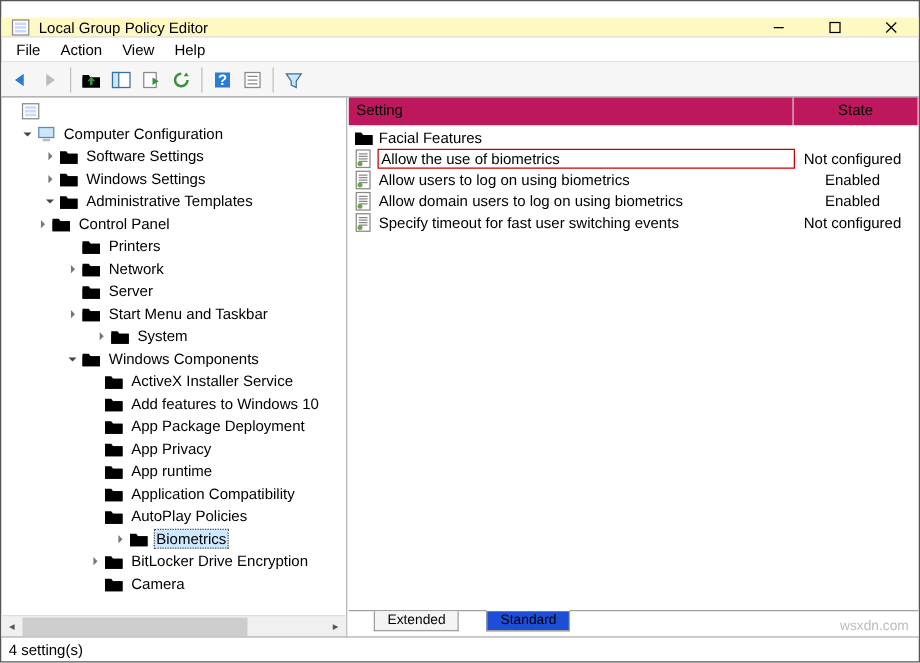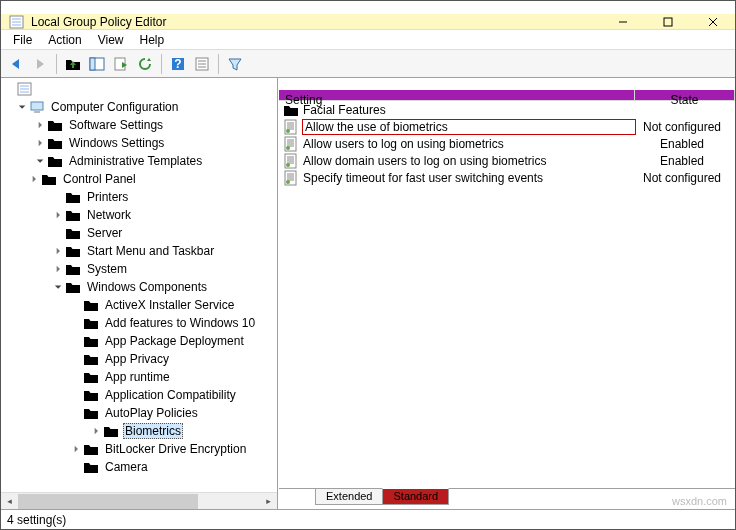--- a/index.html
+++ b/index.html
@@ -24,44 +24,44 @@
 .content { display: flex; height: 431px; }
 .tree-pane { width: 277px; border-right: 1px solid #a0a0a0; display:flex; flex-direction:column;}
 .tree-scroll { flex:1; overflow:hidden; padding:2px 0 0 0;}
 .tree-hscroll { height:17px; background:#f0f0f0; border-top:1px solid #ddd; display:flex; align-items:center; position:relative;}
 .tree-hscroll .thumb { position:absolute; left:17px; width:180px; height:15px; top:1px; background:#cdcdcd;}
 .tree-hscroll .arr { width:17px; height:17px; display:flex;align-items:center;justify-content:center; color:#555;font-size:9px;}
 .tree-hscroll .arr.right{ margin-left:auto;}
 
 .list-pane { flex: 1; display: flex; flex-direction: column; border-left:1px solid #fff;}
 .list-header { height: 23px; display: flex; border-bottom: 1px solid #d8d8d8; }
-.list-header .col { padding: 3px 6px; border-right: 1px solid #d8d8d8; background: #a21caf; font-weight: normal; margin-top: 12px; }
+.list-header .col { padding: 3px 6px; border-right: 1px solid #d8d8d8; background: #be185d; font-weight: normal; }
 .list-header .col.setting { flex: 1; }
 .list-header .col.state { width: 100px; text-align: center; }
 .list-body { flex: 1; overflow: hidden; }
 .list-row { display: flex; align-items: center; height: 17px; padding-left: 4px; }
 .list-row .ricon { width: 16px; height: 16px; margin-right: 4px; flex-shrink:0;}
 .list-row .rlabel { flex: 1; white-space: nowrap; overflow: hidden; }
 .list-row .rstate { width: 100px; text-align: center; padding-right:6px;}
 .list-row.highlight .rlabel { outline: 1px solid #c00; padding:0 2px; }
 
 
 .tnode { display: flex; align-items: center; height: 18px; white-space: nowrap; cursor:default;}
 .tnode.selected .tlabel{ background: #cde8ff; border:1px dotted #555; padding:0 1px;}
 .expander { width: 14px; text-align: center; color: #666; font-size: 10px; display:inline-block;}
 .expander.open::before { content: "⏷"; font-size:9px; color:#444;}
 .expander.closed::before { content: "⏵"; font-size:9px; color:#777;}
 .expander.none::before { content: ""; }
 .ticon { width: 16px; height: 16px; margin-right: 4px; flex-shrink:0;}
 .tlabel { padding: 0 2px; }
 
 
-.tabs { height: 21px; border-top: 1px solid #a0a0a0; display: flex; align-items: flex-start; padding-left: 36px; background:#fff;}
+.tabs { height: 21px; border-top: 1px solid #a0a0a0; display: flex; align-items: flex-start; padding-left: 20px; background:#fff;gap:23px;}
 .tab { padding: 1px 10px 2px 10px; border: 1px solid #a0a0a0; border-top: none; margin-right: -1px; position: relative; background:#f4f4f4; font-size:11px;}
-.tab.active { background: #b91c1c; z-index: 1; border-top:1px solid #fff; margin-top:-1px;}
+.tab.active { background: #1d4ed8; z-index: 1; border-top:1px solid #fff; margin-top:-1px;}
 
 
 .statusbar { height: 20px; border-top: 1px solid #a0a0a0; padding: 2px 6px; display: flex; align-items: center; font-size: 11px; }
 
 
 .watermark { position: absolute; right: 8px; bottom: 22px; color: #bbb; font-size: 11px; }
 
 
 svg.folder { width:16px; height:16px; }
 </style>
@@ -258,21 +258,21 @@
             </svg></span>
           <span class="tlabel">Server</span>
         </div>
       <div class="tnode" style="padding-left:50px">
           <span class="expander closed"></span>
           <span class="ticon"><svg class="folder" viewBox="0 0 16 16">
               <use href="#folder-g"></use>
             </svg></span>
           <span class="tlabel">Start Menu and Taskbar</span>
         </div>
-      <div class="tnode" style="padding-left:50px">
+      <div class="tnode" style="padding-left:73px">
           <span class="expander closed"></span>
           <span class="ticon"><svg class="folder" viewBox="0 0 16 16">
               <use href="#folder-g"></use>
             </svg></span>
           <span class="tlabel">System</span>
         </div>
 
       <div class="tnode" style="padding-left:50px">
           <span class="expander open"></span>
           <span class="ticon"><svg class="folder" viewBox="0 0 16 16">

